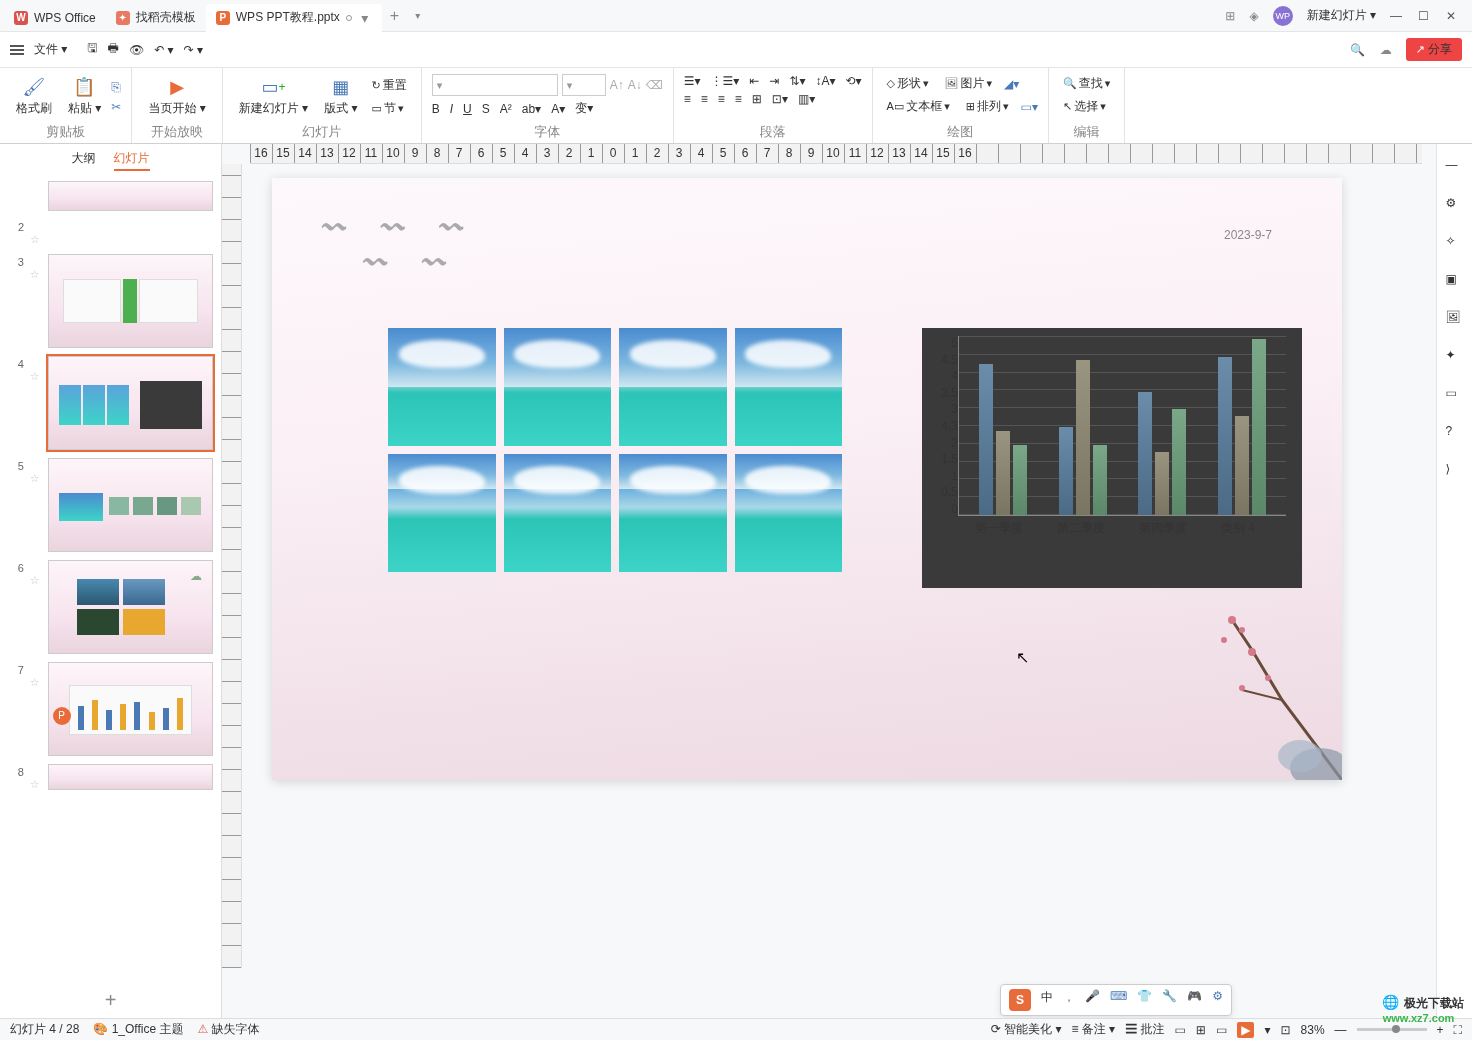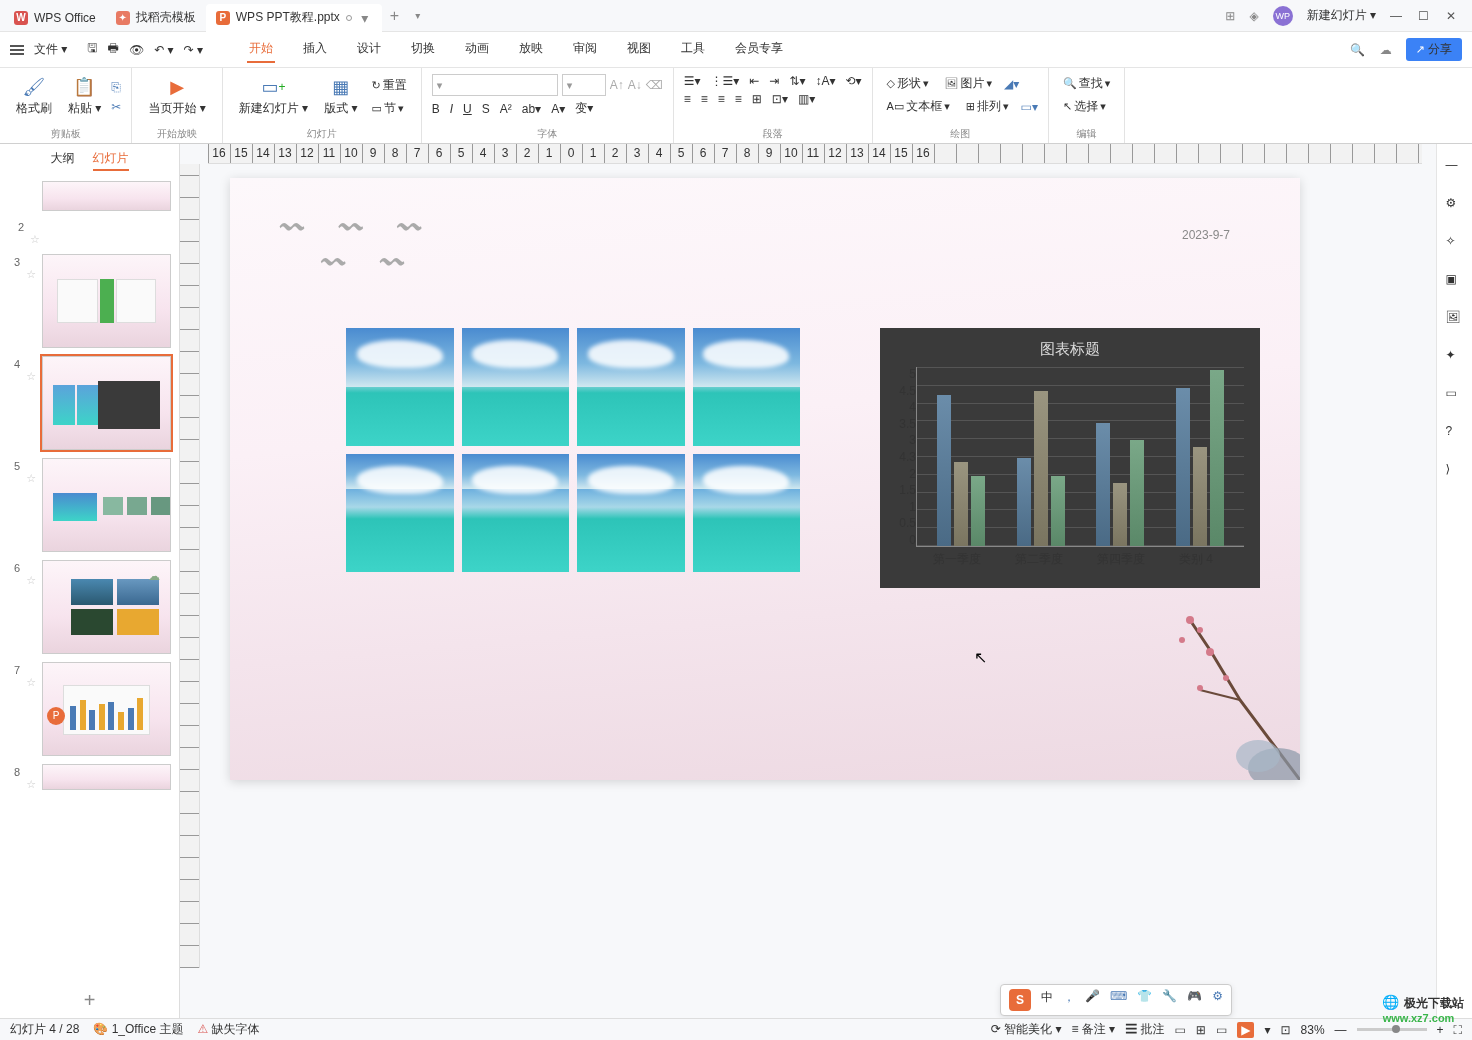--- a/index.html
+++ b/index.html
@@ -19,31 +19,31 @@
 .winbtn{width:14px;height:14px;color:#555}
 .menubar{height:36px;background:#fff;display:flex;align-items:center;padding:0 10px;gap:4px;border-bottom:1px solid #e5e5e5}
 .hamburger{width:14px;display:flex;flex-direction:column;gap:2px}
 .hamburger span{height:2px;background:#555}
 .filemenu{padding:0 6px}
 .qat{display:flex;gap:10px;padding:0 10px;color:#666;align-items:center}
 .menutabs{display:flex;gap:26px;margin-left:30px}
 .menutab{padding:4px 2px;cursor:pointer}
 .menutab.active{color:#e86c3a;border-bottom:2px solid #e86c3a}
 .menuright{margin-left:auto;display:flex;align-items:center;gap:14px}
-.sharebtn{background:#3b82f6;color:#fff;padding:3px 10px;border-radius:3px;font-size:11px}
+.sharebtn{background:#ef4444;color:#fff;padding:3px 10px;border-radius:3px;font-size:11px}
 .ribbon{height:76px;background:#fff;display:flex;border-bottom:1px solid #d0d0d0}
 .ribgroup{border-right:1px solid #e3e3e3;padding:6px 10px 2px;display:flex;flex-direction:column;justify-content:space-between;align-items:center}
-.ribgroup-label{font-size:10px;color:#888;text-align:center;padding-top:2px}
+.ribgroup-label{font-size:13px;color:#888;text-align:center;padding-top:2px}
 .ribrow{display:flex;gap:4px;align-items:center}
 .ribbtn{display:flex;flex-direction:column;align-items:center;gap:2px;padding:2px 6px;font-size:11px}
 .ribico{width:22px;height:22px;display:flex;align-items:center;justify-content:center;color:#4a7ab5;font-size:18px}
 .small{font-size:11px;padding:1px 4px;display:flex;align-items:center;gap:2px}
 .fontbox{height:22px;border:1px solid #ccc;background:#fff;display:flex;align-items:center;padding:0 4px;font-size:11px;color:#999}
 .workspace{position:absolute;top:144px;bottom:22px;left:0;right:0;display:flex}
-.sidepanel{width:180px;background:#fff;border-right:1px solid #ddd;display:flex;flex-direction:column}
+.sidepanel{width:222px;background:#fff;border-right:1px solid #ddd;display:flex;flex-direction:column}
 .paneltabs{display:flex;justify-content:center;gap:18px;padding:6px 0;font-size:12px}
 .paneltab.active{color:#e86c3a;border-bottom:2px solid #e86c3a;padding-bottom:2px}
 .thumbs{flex:1;overflow:hidden;padding:4px 8px}
 .thumb-wrap{display:flex;align-items:flex-start;gap:6px;margin-bottom:8px}
 .thumb-num{width:16px;text-align:right;color:#666;font-size:11px;padding-top:2px}
 .thumb-star{width:12px;color:#ccc;font-size:11px;padding-top:14px}
 .thumb{width:168px;height:94px;border:1px solid #ccc;background:linear-gradient(180deg,#fdf5f9 0%,#f7e4ee 60%,#ead4de 100%);position:relative;overflow:hidden}
 .thumb.sel{outline:2px solid #e86c3a;outline-offset:0}
 .addslide{text-align:center;font-size:20px;color:#888;padding:6px}
 .editarea{flex:1;background:#f7f8fa;position:relative}
@@ -132,32 +132,20 @@
       <span></span>
     </div>
   <div class="filemenu"><span>文件</span> ▾</div>
   <div class="qat">
     <span>🖫</span>
     <span>🖶</span>
     <span>👁</span>
     <span>↶ ▾</span>
     <span>↷ ▾</span>
   </div>
-  <div class="menutabs">
-    <div class="menutab active">开始</div>
-    <div class="menutab">插入</div>
-    <div class="menutab">设计</div>
-    <div class="menutab">切换</div>
-    <div class="menutab">动画</div>
-    <div class="menutab">放映</div>
-    <div class="menutab">审阅</div>
-    <div class="menutab">视图</div>
-    <div class="menutab">工具</div>
-    <div class="menutab">会员专享</div>
-  </div>
   <div class="menuright">
     <span style="color:#888">🔍</span>
     <span style="color:#888">☁</span>
     <span class="sharebtn">↗ <span>分享</span></span>
   </div>
 </div>
 
 <div class="ribbon">
   <div class="ribgroup">
     <div class="ribrow">
@@ -417,21 +405,20 @@
           <div class="cell"></div>
           <div class="cell"></div>
           <div class="cell"></div>
         <div class="cell bot"></div>
           <div class="cell bot"></div>
           <div class="cell bot"></div>
           <div class="cell bot"></div>
       </div>
 
       <div class="chart">
-        <div class="chart-title">图表标题</div>
         <div style="position:relative;height:180px">
           <div class="chart-ylabels" id="ylabels">
               <div>5</div>
               <div>4.5</div>
               <div>4</div>
               <div>3.5</div>
               <div>3</div>
               <div>4.3</div>
               <div>2</div>
               <div>1.5</div>

